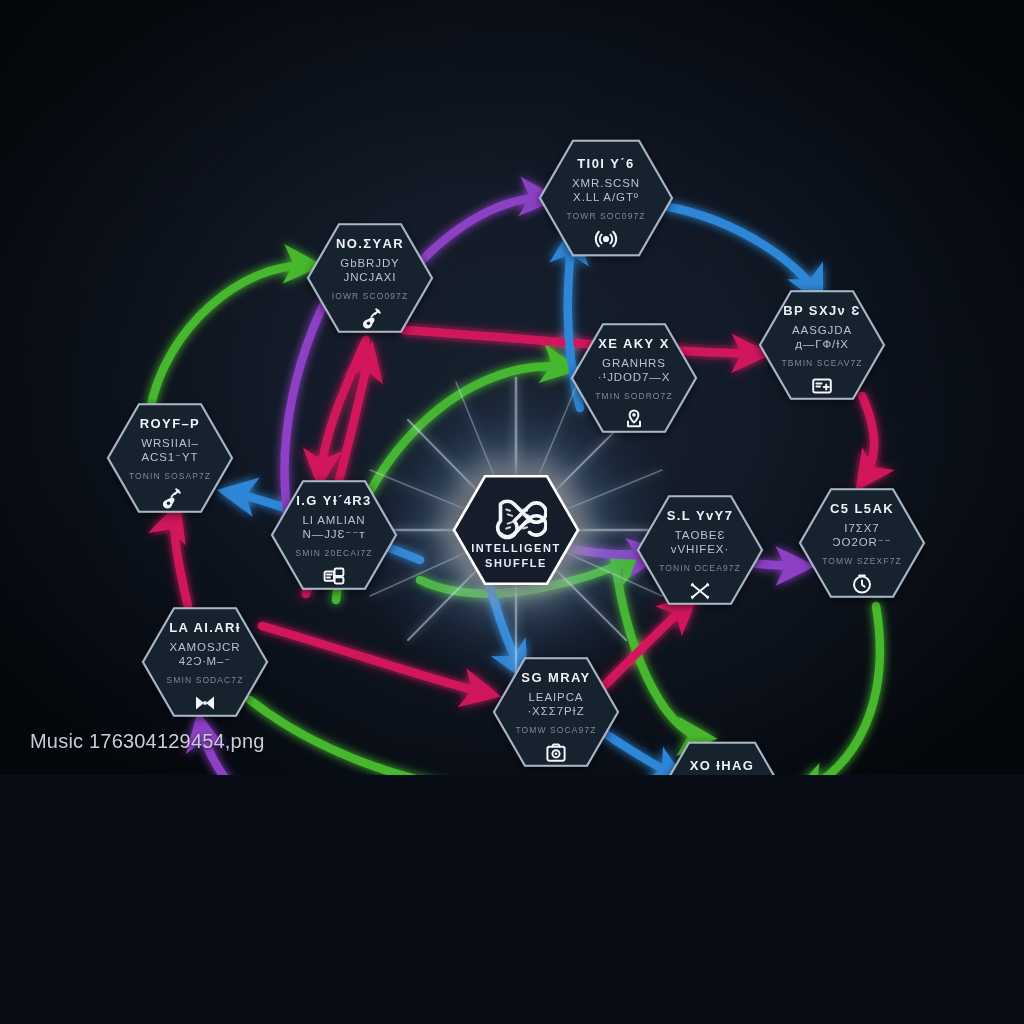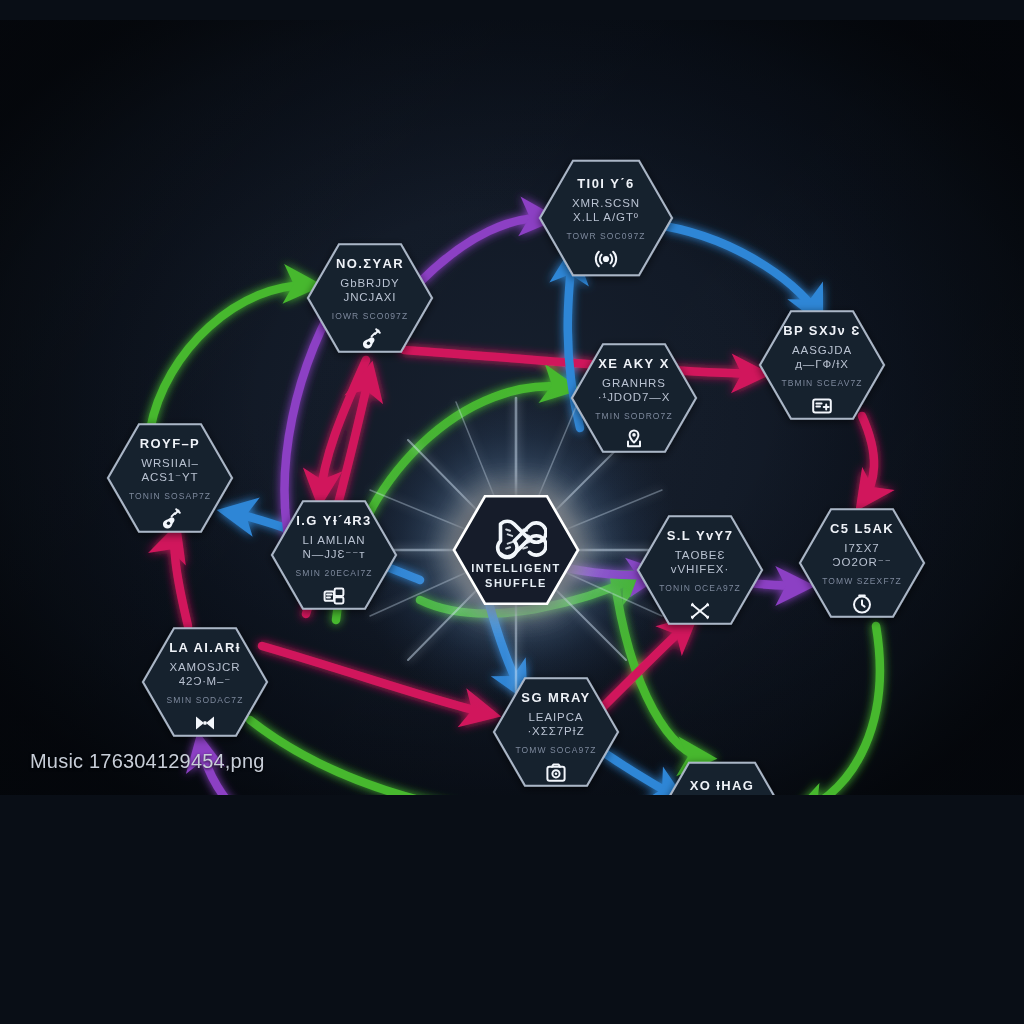--- a/index.html
+++ b/index.html
@@ -6,21 +6,20 @@
   html,body{margin:0;padding:0;background:#090e16;}
   body{
     width:1024px;height:1024px;overflow:hidden;position:relative;
     font-family:"Liberation Sans","DejaVu Sans",sans-serif;
   }
   #stage{
     position:absolute;inset:0;width:1024px;height:775px;
     background:
       radial-gradient(circle at 50% 52%, #17202e 0%, #121a27 34%, #0d1420 62%, #0a1018 82%, #080d14 100%);
     overflow:hidden;
-    margin-top:20px;
   }
   
   #sheen{
     position:absolute;inset:0;
     background:linear-gradient(130deg, rgba(255,255,255,0.018) 0%, rgba(255,255,255,0) 45%, rgba(255,255,255,0.012) 100%);
     pointer-events:none;
   }
   #vignette{
     position:absolute;inset:0;
     background:radial-gradient(ellipse 62% 62% at 50% 50%, rgba(0,0,0,0) 40%, rgba(4,7,12,0.55) 82%, rgba(3,5,9,0.85) 100%);

